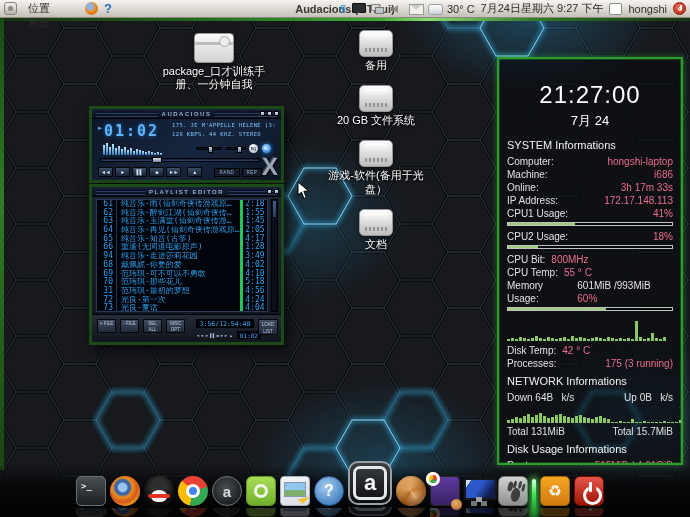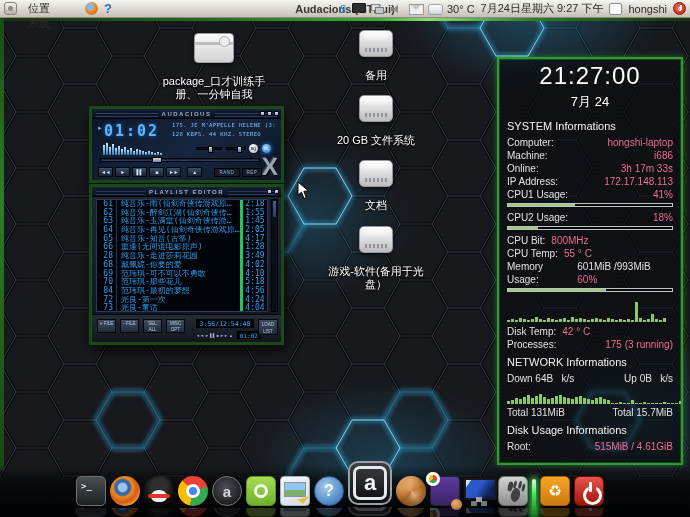--- a/index.html
+++ b/index.html
@@ -29,21 +29,21 @@
 .tray-mail::after{content:"";position:absolute;left:2px;top:3px;width:0;height:0;border-left:5px solid transparent;border-right:5px solid transparent;border-top:5px solid #c9c9c5}
 .tray-weather::before{content:"";position:absolute;left:0;top:2px;width:13px;height:9px;border-radius:3px;background:linear-gradient(#ffffff,#cfd4da);border:1px solid #9aa2a8}
 .user-box{width:13px;height:12px;background:#fdfdfd;border:1px solid #8a8a8a;border-radius:2px}
 .panel-power{width:13px;height:13px;border-radius:50%;background:radial-gradient(circle at 40% 35%,#f06a55,#b6200e);border:1px solid #8a1508;position:relative}
 .panel-power::before{content:"";position:absolute;inset:3.5px;border:1.5px solid #fff;border-radius:50%}
 .panel-power::after{content:"";position:absolute;left:5.5px;top:2px;width:2px;height:5px;background:#fff}
 
 .frame-top{position:absolute;left:0;top:17px;width:690px;height:4px;z-index:5;background:linear-gradient(90deg,#14320f,#226b1c 30%,#3fae37 55%,#8bdc74 62%,#2c7a24 78%,#153512)}
 .frame-left{position:absolute;left:0;top:17px;width:4px;height:453px;z-index:5;background:linear-gradient(#1a4a14,#2f7d26 40%,#194511)}
 
-.desk-label{font-size:11px;color:#fff;text-align:center;text-shadow:0 1px 2px #000,0 0 3px #000;line-height:1.2;margin-top:12px}
+.desk-label{font-size:11px;color:#fff;text-align:center;text-shadow:0 1px 2px #000,0 0 3px #000;line-height:1.2;margin-top:2px}
 .package-icon{position:absolute;left:159px;top:33px;width:110px;z-index:6;display:flex;flex-direction:column;align-items:center}
 .pkg-gfx{width:40px;height:30px;border-radius:4px;background:linear-gradient(#fbfbfb,#d2d2d2);border:1px solid #9b9b9b;position:relative;box-shadow:0 2px 4px rgba(0,0,0,.5)}
 .pkg-gfx::before{content:"";position:absolute;left:0;right:0;top:8px;height:3px;background:#bdbdbd}
 .pkg-gfx::after{content:"";position:absolute;right:3px;top:2px;width:9px;height:9px;border-radius:50%;background:#ececec;border:1px solid #aaa}
 .drive-col{position:absolute;left:328px;top:30px;width:96px;z-index:6;display:flex;flex-direction:column;align-items:center;gap:13px}
 .desk-icon{display:flex;flex-direction:column;align-items:center;width:100%}
 .drive-gfx{width:34px;height:27px;border-radius:5px;background:linear-gradient(#fdfdfd,#cfcfcf 70%,#bdbdbd);border:1px solid #96989c;position:relative;box-shadow:0 2px 4px rgba(0,0,0,.5)}
 .drive-gfx::before{content:"";position:absolute;left:5px;right:5px;bottom:4px;height:4px;border-radius:1px;background:repeating-linear-gradient(90deg,#8f9296 0 2px,#caccce 2px 4px)}
 .drive-gfx::after{content:"";position:absolute;left:4px;right:4px;top:3px;height:7px;border-radius:3px;background:linear-gradient(#ffffff,#e4e4e4)}
 
@@ -83,21 +83,21 @@
 .pl-scroll{position:absolute;right:3px;top:12px;width:7px;height:113px;background:#0a0e16;border:1px solid #000}
 .pl-thumb{position:absolute;left:1px;top:1px;width:3px;height:16px;background:linear-gradient(#4a5f8c,#2a3a5c)}
 .pl-bottom{position:absolute;left:0;right:0;bottom:0;height:28px;background:linear-gradient(#242c38,#11151d);border-top:1px solid #000}
 .plbtn{position:absolute;width:19px;height:14px;top:4px;background:linear-gradient(#414c60,#232b3a);border:1px solid #05070c;color:#b9c9e4;font-size:4.5px;line-height:6px;text-align:center;padding-top:1px;white-space:pre-line}
 .pl-timedisp{position:absolute;left:104px;top:4px;width:58px;height:9px;background:#04070d;border:1px solid #000;box-shadow:inset 0 0 2px #000;color:#3fa9f5;font:6.5px "DejaVu Sans Mono",monospace;line-height:8px;text-align:center}
 .pl-mini{position:absolute;left:104px;top:16px;display:flex;align-items:center;gap:1px}
 .mbtn{color:#9fb6da;font-size:4px;line-height:7px}
 .pl-minitime{width:24px;height:8px;background:#04070d;border:1px solid #000;color:#3fa9f5;font:6px "DejaVu Sans Mono",monospace;line-height:7px;text-align:center;margin-left:3px}
 .pl-load{position:absolute;right:3px;top:4px;width:20px;height:16px;background:linear-gradient(#414c60,#232b3a);border:1px solid #05070c;color:#b9c9e4;font-size:4.5px;line-height:7px;text-align:center;padding-top:1px}
 
-.conky{position:absolute;left:497px;top:57px;width:186px;height:408px;z-index:10;border:2px solid #2f9b2f;box-shadow:0 0 6px rgba(60,220,80,.45),inset 0 0 0 1px rgba(25,100,25,.6);background:rgba(8,10,13,.55);color:#e2e2e2;font-size:10px;padding:3px 8px;overflow:hidden}
+.conky{position:absolute;left:497px;top:57px;width:186px;height:408px;z-index:10;border:2px solid #2f9b2f;box-shadow:0 0 6px rgba(60,220,80,.45),inset 0 0 0 1px rgba(25,100,25,.6);background:rgba(8,10,13,.55);color:#e2e2e2;font-size:10px;padding:22px 8px;overflow:hidden}
 .c-clock{font-size:24px;text-align:center;color:#fff;letter-spacing:1px}
 .c-date{font-size:13px;text-align:center;color:#fff;margin:3px 0 9px}
 .c-header{font-size:11px;color:#f2f2f2;margin:5px 0 4px}
 .c-row{display:flex;justify-content:space-between;line-height:13px}
 .c-row.inline{justify-content:flex-start;gap:6px}
 .c-pink{color:#ec6d90}
 .c-white{color:#e2e2e2}
 .c-bar{height:4px;border:1px solid #c0c4c0;margin:2px 0 4px;background:rgba(0,0,0,.45)}
 .c-bar-fill{height:100%;background:#9ccb79}
 .c-graph{height:26px;display:flex;align-items:flex-end;gap:1px;margin:3px 0}
@@ -240,25 +240,25 @@
       <div class="desk-icon">
         <div class="drive-gfx"></div>
         <div class="desk-label">备用</div>
       </div>
       <div class="desk-icon">
         <div class="drive-gfx"></div>
         <div class="desk-label">20 GB 文件系统</div>
       </div>
       <div class="desk-icon">
         <div class="drive-gfx"></div>
-        <div class="desk-label">文档</div>
+        <div class="desk-label">游戏-软件(备用于光盘）</div>
       </div>
       <div class="desk-icon">
         <div class="drive-gfx"></div>
-        <div class="desk-label">游戏-软件(备用于光盘）</div>
+        <div class="desk-label">文档</div>
       </div>
     </div>
 
   <div class="xwin" id="player">
     <div class="p-body">
       <div class="titlebar">
         <div class="tb-ridge"></div>
         <span class="tb-text">AUDACIOUS</span>
         <div class="tb-ridge"></div>
         <span class="tb-btns">
@@ -354,41 +354,41 @@
             <span class="pl-num">65</span>
             <span class="pl-title">纯音乐-知音(古筝)</span>
             <span class="pl-time">4:17</span>
           </div>
           <div class="pl-row">
             <span class="pl-num">66</span>
             <span class="pl-title">重逢(无间道电影原声)</span>
             <span class="pl-time">1:28</span>
           </div>
           <div class="pl-row">
-            <span class="pl-num">28</span>
+            <span class="pl-num">94</span>
             <span class="pl-title">纯音乐-走进莎莉花园</span>
             <span class="pl-time">3:49</span>
           </div>
           <div class="pl-row">
             <span class="pl-num">68</span>
             <span class="pl-title">戴佩妮-你要的爱</span>
             <span class="pl-time">4:02</span>
           </div>
           <div class="pl-row">
             <span class="pl-num">69</span>
             <span class="pl-title">范玮琪-可不可以不勇敢</span>
             <span class="pl-time">4:10</span>
           </div>
           <div class="pl-row">
             <span class="pl-num">70</span>
             <span class="pl-title">范玮琪-那些花儿</span>
             <span class="pl-time">5:18</span>
           </div>
           <div class="pl-row">
-            <span class="pl-num">84</span>
+            <span class="pl-num">31</span>
             <span class="pl-title">范玮琪-最初的梦想</span>
             <span class="pl-time">4:56</span>
           </div>
           <div class="pl-row">
             <span class="pl-num">72</span>
             <span class="pl-title">光良-第一次</span>
             <span class="pl-time">4:24</span>
           </div>
           <div class="pl-row">
             <span class="pl-num">73</span>

